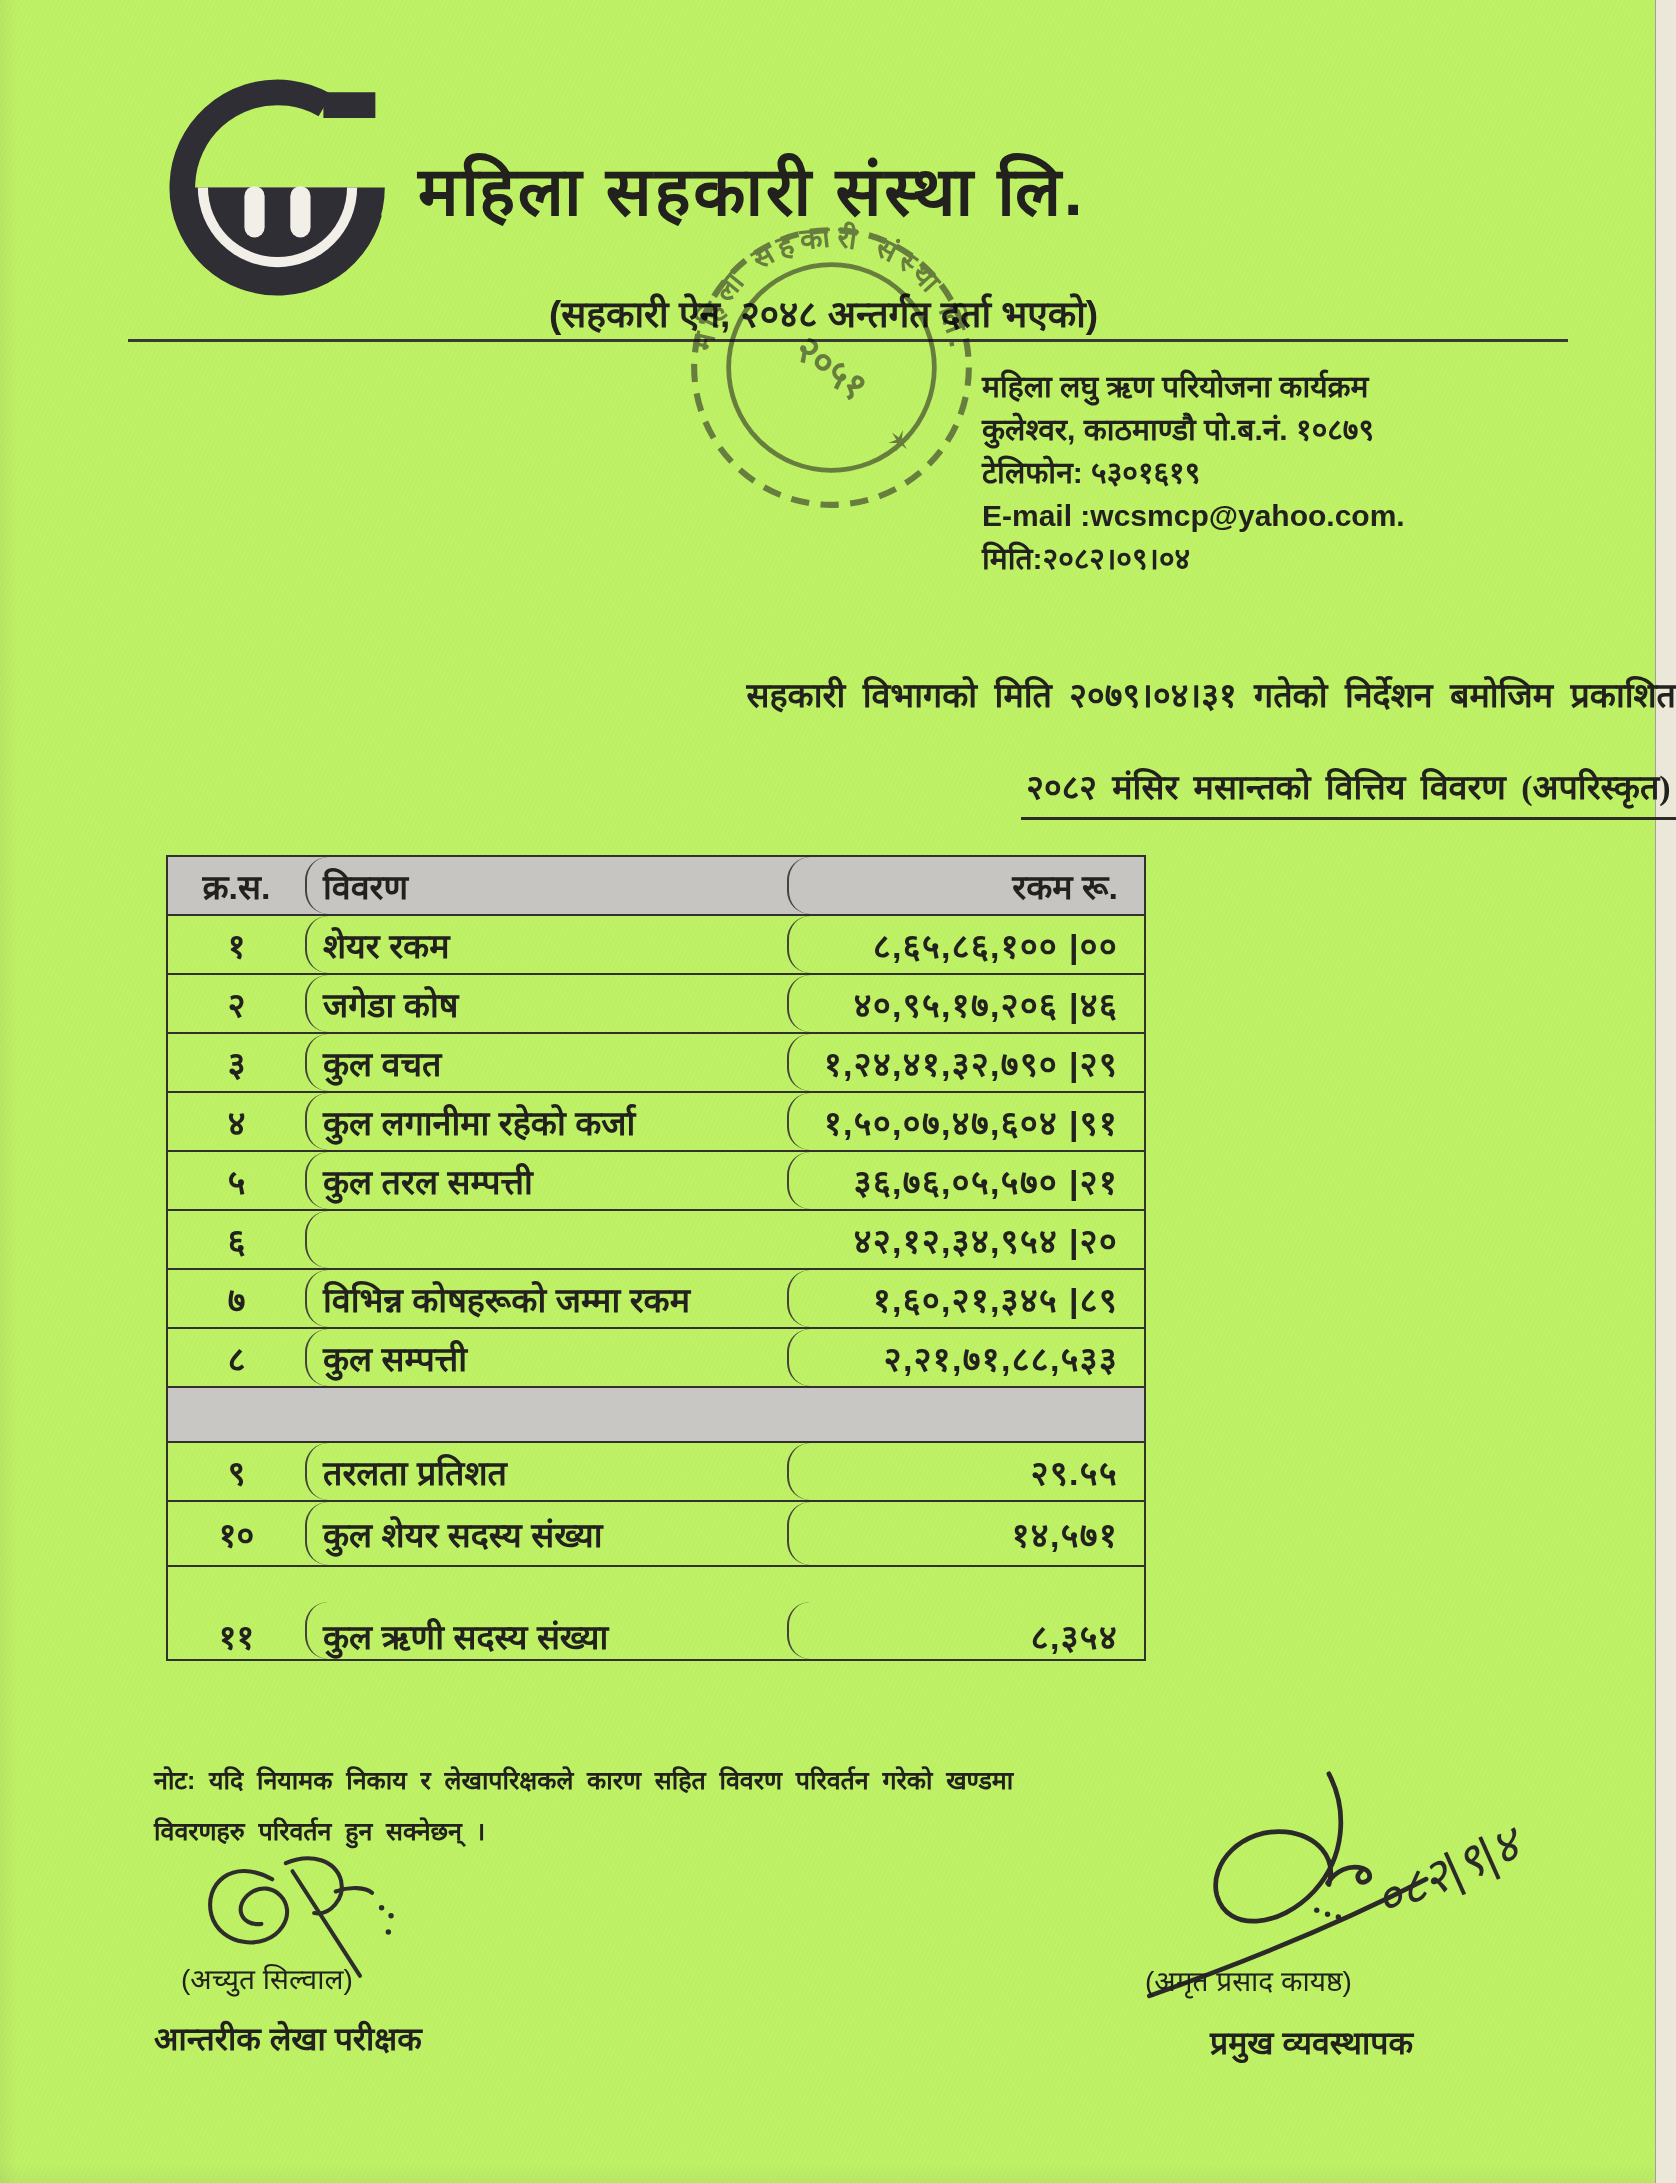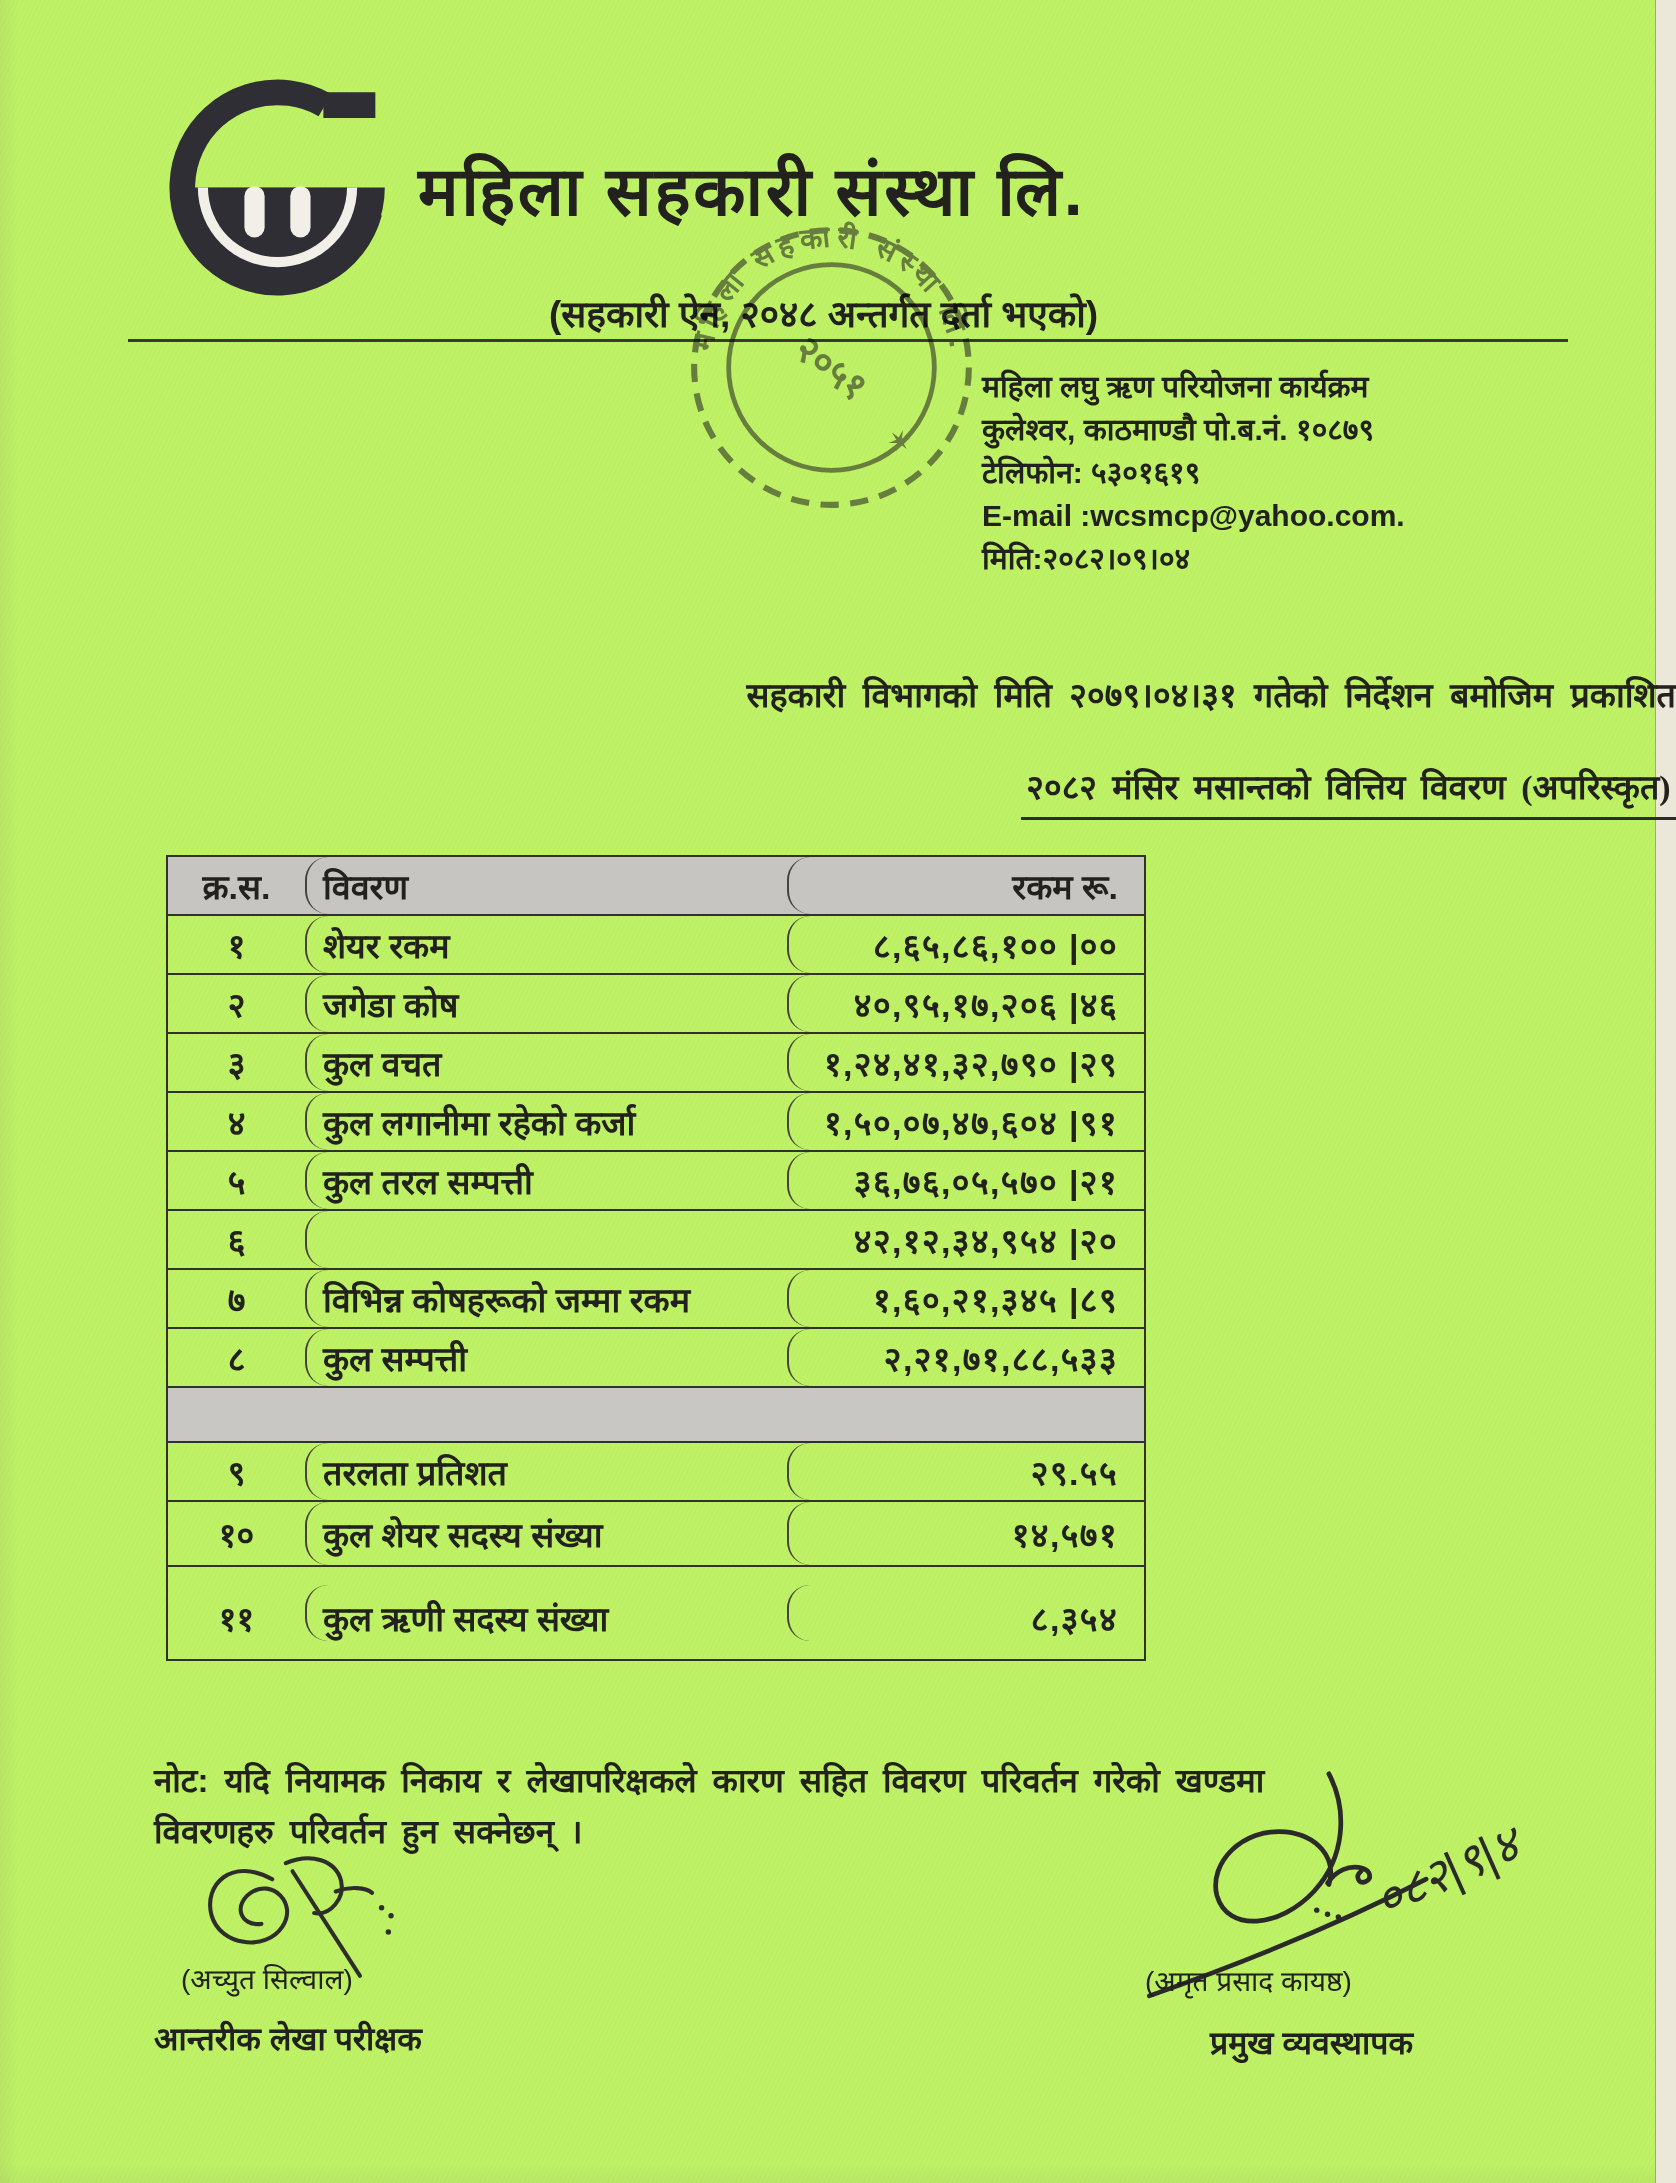--- a/index.html
+++ b/index.html
@@ -55,32 +55,32 @@
   .fin-table{
     position:absolute;left:166px;top:855px;width:980px;
     border:2.7px solid #33312d;box-sizing:border-box;
     font-weight:bold;font-size:34px;
   }
   .t-row,.t-head{display:flex;border-bottom:2px solid #33312d;}
   .t-head{height:57px;background:#c6c5c2;}
   .t-row{height:57px;background:transparent;}
   .t-row.r9{height:57px;}
   .t-row.r10{height:63px;}
-  .t-row.r11{height:92px;border-bottom:none;align-items:center;}
+  .t-row.r11{height:92px;border-bottom:none;align-items:flex-end;}
   .c{display:flex;align-items:center;box-sizing:border-box;border-radius:23px;}
   .t-row.r11 .c{align-items:flex-start;padding-top:10.8px;}
   .c.sn{width:137px;justify-content:center;}
   .c.desc{width:482px;border-left:2px solid #45423d;padding-left:16px;}
   .c.amt{flex:1;border-left:2px solid #45423d;justify-content:flex-end;padding-right:26px;letter-spacing:1.4px;}
   .t-head .c.amt{letter-spacing:0;}
   .spacer-row{height:53px;background:#c8c7c4;border-bottom:2px solid #33312d;}
   
   .note{
     position:absolute;left:154px;top:1755px;width:1325px;
-    font-size:33px;font-weight:bold;line-height:51px;word-spacing:6.8px;
+    font-size:25px;font-weight:bold;line-height:51px;word-spacing:6.8px;
   }
   .sig-name{position:absolute;font-size:28px;font-weight:normal;white-space:nowrap;}
   .sig-title{position:absolute;font-size:32px;font-weight:bold;white-space:nowrap;}
   .left-name{left:181px;top:1959px;}
   .left-title{left:154px;top:2016px;}
   .right-name{left:1145px;top:1961px;text-align:center;}
   .right-title{left:1210px;top:2020px;}
   .sig-svg{position:absolute;}
   .ls{left:191px;top:1851px;}
   .rs{left:1114px;top:1763px;}

